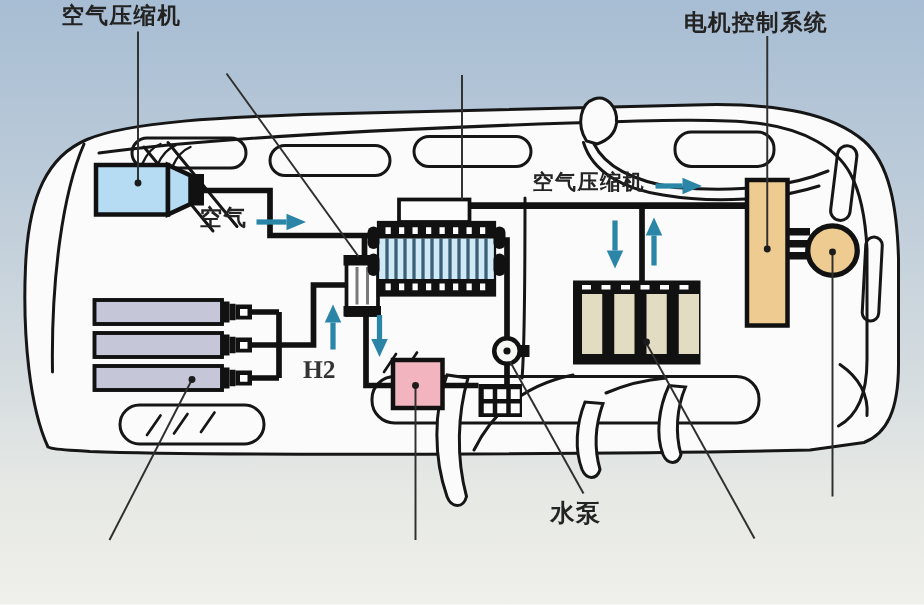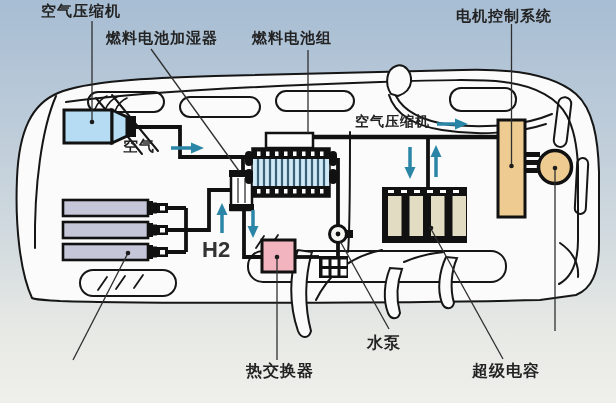--- a/index.html
+++ b/index.html
@@ -9,21 +9,21 @@
     background:linear-gradient(180deg,#a7bdd3 0%,#bccbd9 30%,#d3dbdf 60%,#e7e9e5 82%,#efefeb 100%);
   }
   .stage svg{position:absolute;left:0;top:0;}
   .lbl{
     position:absolute;color:#232323;font-weight:bold;letter-spacing:1px;
     white-space:nowrap;line-height:1.1;text-align:right;
   }
   .lbl-top{font-size:15px;}
   .lbl-mid{font-size:14px;}
   .lbl-bot{font-size:16px;}
-  .lbl-h2{font-size:22px;font-weight:600;letter-spacing:0;color:#333;font-family:Liberation Sans, sans-serif;}
+  .lbl-h2{font-size:17px;font-weight:600;letter-spacing:0;color:#333;font-family:Liberation Serif, serif;}
 </style>
 </head>
 <body>
 
 <div class="stage">
 
 <svg width="616" height="403" viewBox="0 0 616 403">
 
   <g stroke="#161616" stroke-width="2" fill="none" stroke-linecap="round">
     <path fill="#fafbfa" d="M 32,298 C 20,272 15,225 17,178 C 19,130 32,104 58,93 C 86,81 150,78 215,76 L 462,70 C 522,68 556,77 576,94 C 593,109 598,138 599,172 L 599,243 C 599,274 591,289 576,295 L 540,300 C 420,303 140,304 60,301 C 46,300 36,300 32,298 Z"></path>
@@ -230,23 +230,19 @@
           <polygon stroke="none" points="216.5,215 227.5,215 222,203"></polygon>
     </g>
     <g>
       <line x1="253" y1="210" x2="253" y2="226"></line>
           <polygon stroke="none" points="247.5,226 258.5,226 253,238"></polygon>
     </g>
   </g>
 </svg>
 
 <div class="lbl lbl-top" style="left:41px;top:3px">空气压缩机</div>
-<div class="lbl lbl-top" style="left:106px;top:30px">燃料电池加湿器</div>
-<div class="lbl lbl-top" style="left:252px;top:30px">燃料电池组</div>
 <div class="lbl lbl-top" style="left:456px;top:8px">电机控制系统</div>
-<div class="lbl lbl-top" style="left:123px;top:138px">空气</div>
+<div class="lbl lbl-top" style="left:133px;top:138px">空气</div>
 <div class="lbl lbl-mid" style="left:355px;top:114px">空气压缩机</div>
 <div class="lbl lbl-h2" style="left:202px;top:238px">H2</div>
-<div class="lbl lbl-bot" style="left:246px;top:362px">热交换器</div>
 <div class="lbl lbl-bot" style="left:367px;top:334px">水泵</div>
-<div class="lbl lbl-bot" style="left:472px;top:362px">超级电容</div>
 
 </div>
 
 </body></html>

